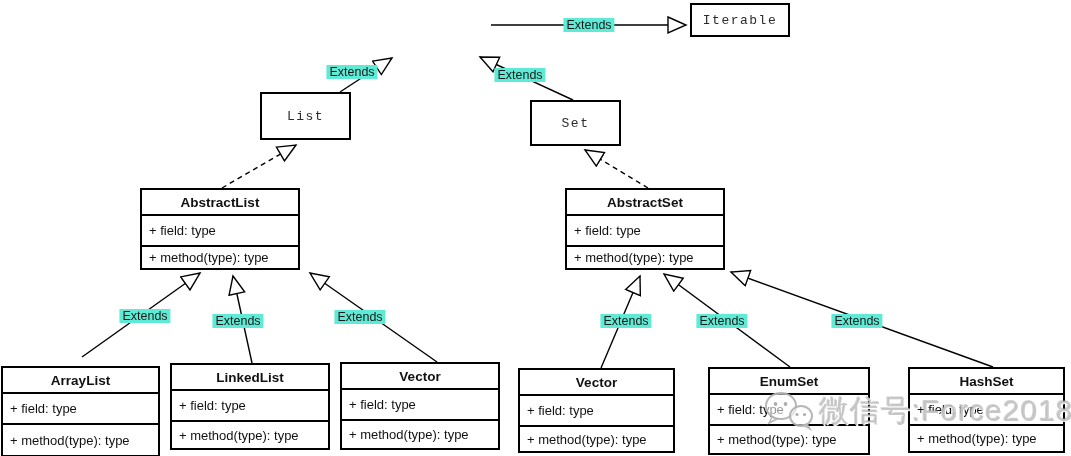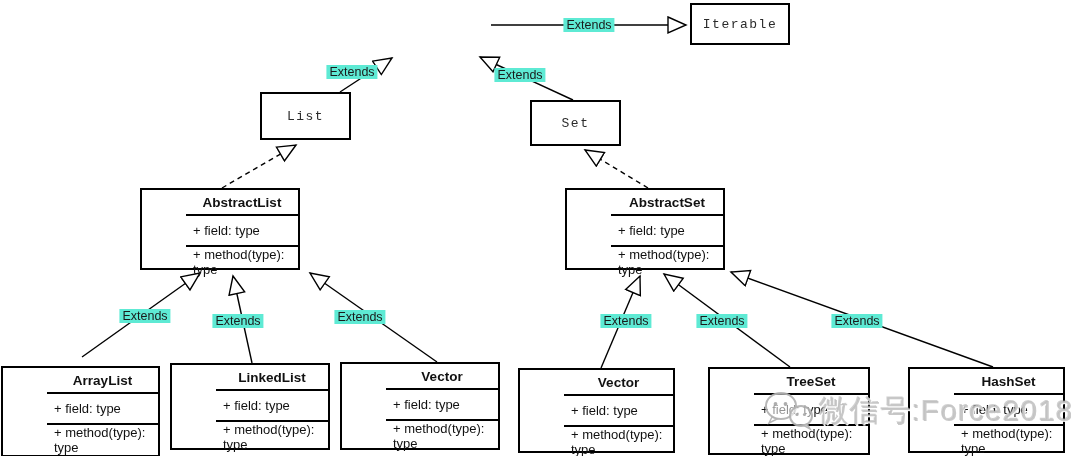--- a/index.html
+++ b/index.html
@@ -21,21 +21,21 @@
     font-family:"Liberation Mono","DejaVu Sans Mono",monospace;
     font-size:13px;letter-spacing:1.5px;color:#2b2b2b;
   }
   
   .cls{
     position:absolute;z-index:2;
     background:#ffffff;
     border:2px solid #000;
     box-sizing:border-box;
     display:flex;flex-direction:column;
-    font-size:13px;color:#111;padding-left:44px;
+    font-size:13px;color:#111;
   }
   .cls-title{
     flex:0 0 24px;
     border-bottom:2px solid #000;
     display:flex;align-items:center;justify-content:center;
     font-weight:bold;font-size:13.5px;
   }
   .cls-field{
     flex:0 0 29px;
     border-bottom:2px solid #000;
@@ -90,21 +90,21 @@
       <line x1="648" y1="188" x2="585" y2="150" stroke-dasharray="5,4" marker-end="url(#tri)"></line>
       <line x1="82" y1="357" x2="200" y2="273" marker-end="url(#tri)"></line>
       <line x1="252" y1="363" x2="233" y2="276" marker-end="url(#tri)"></line>
       <line x1="437" y1="362" x2="310" y2="273" marker-end="url(#tri)"></line>
       <line x1="601" y1="368" x2="640" y2="276" marker-end="url(#tri)"></line>
       <line x1="790" y1="367" x2="664" y2="274" marker-end="url(#tri)"></line>
       <line x1="993" y1="367" x2="731" y2="272" marker-end="url(#tri)"></line>
     </g>
   </svg>
 
-  <div class="iface" style="left:690px;top:3px;width:100px;height:42px">
+  <div class="iface" style="left:690px;top:3px;width:100px;height:34px">
     <span>Iterable</span>
   </div>
   <div class="iface" style="left:260px;top:92px;width:91px;height:48px">
     <span>List</span>
   </div>
   <div class="iface" style="left:530px;top:100px;width:91px;height:46px">
     <span>Set</span>
   </div>
 
   <div class="cls" style="left:140px;top:188px;width:160px;height:82px">
@@ -133,21 +133,21 @@
     <div class="cls-field">+ field: type</div>
     <div class="cls-method">+ method(type): type</div>
   </div>
 
   <div class="cls" style="left:518px;top:368px;width:157px;height:85px">
     <div class="cls-title">Vector</div>
     <div class="cls-field">+ field: type</div>
     <div class="cls-method">+ method(type): type</div>
   </div>
   <div class="cls" style="left:708px;top:367px;width:162px;height:88px">
-    <div class="cls-title">TreeSet</div>
+    <div class="cls-title">EnumSet</div>
     <div class="cls-field">+ field: type</div>
     <div class="cls-method">+ method(type): type</div>
   </div>
   <div class="cls" style="left:908px;top:367px;width:157px;height:86px">
     <div class="cls-title">HashSet</div>
     <div class="cls-field">+ field: type</div>
     <div class="cls-method">+ method(type): type</div>
   </div>
 
   <div class="edge-label" style="left:589px;top:25px">Extends</div>

